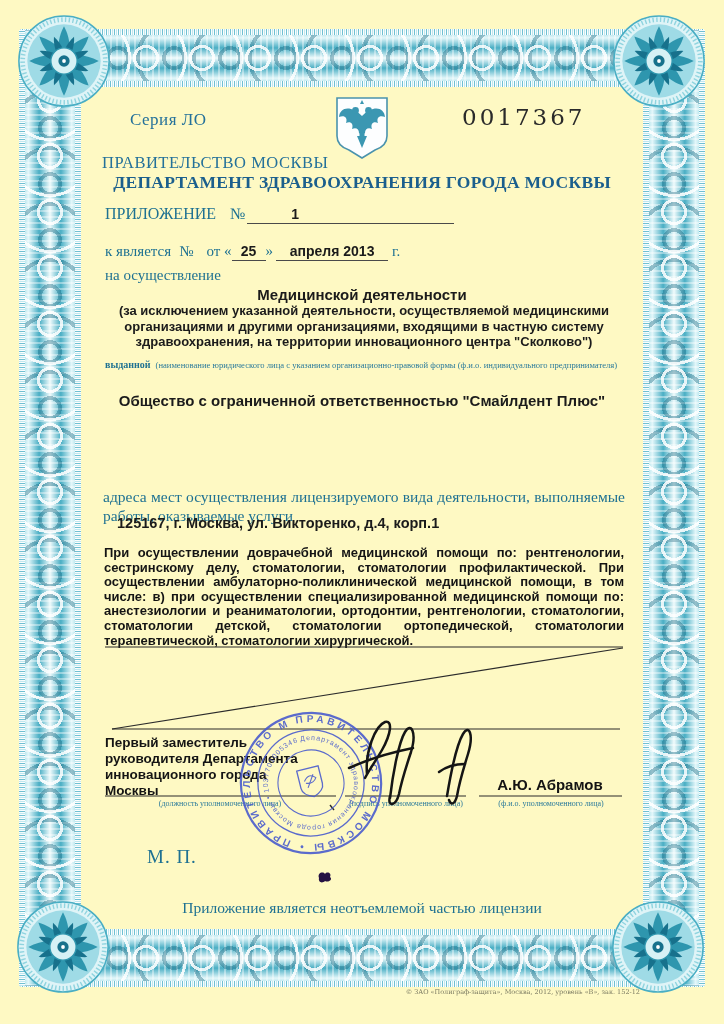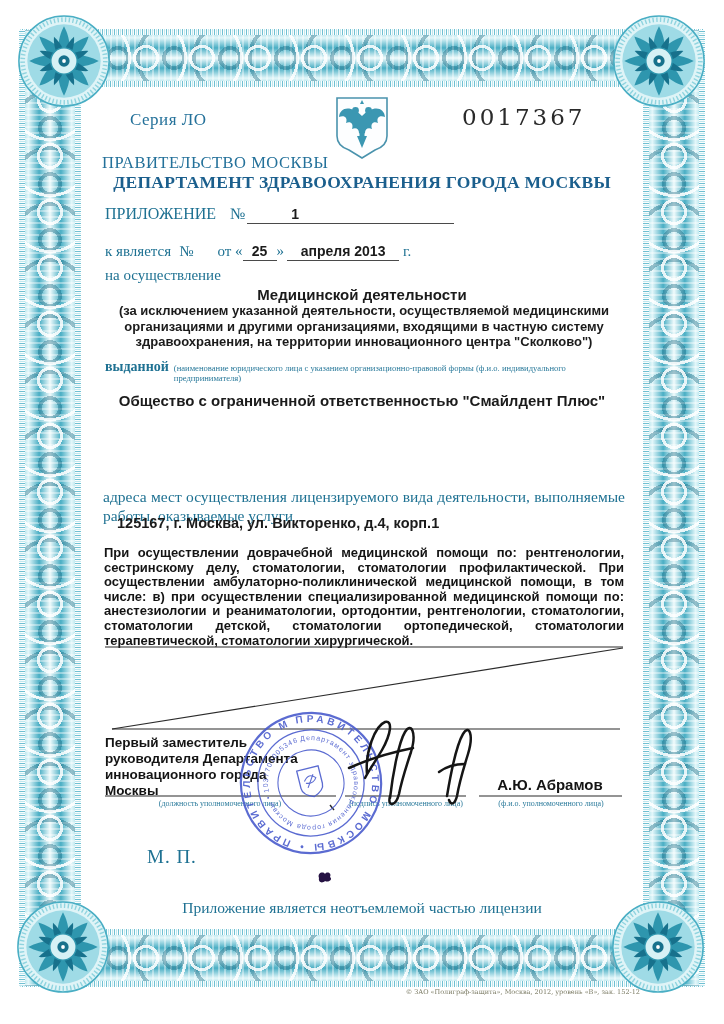--- a/index.html
+++ b/index.html
@@ -1,16 +1,16 @@
 <!DOCTYPE html>
 <html><head>
 <meta charset="utf-8">
 <style>
   html,body{margin:0;padding:0;background:#e9eef0;}
-  .page{position:relative;width:724px;height:1024px;margin:0 auto;background:#ffffff;overflow:hidden;
+  .page{position:relative;width:724px;height:1024px;margin:0 auto;background:#fef9c3;overflow:hidden;
         font-family:"Liberation Serif","DejaVu Serif",serif;}
   
   .band{position:absolute;box-shadow:inset 0 0 0 1px rgba(23,113,140,.35);}
   .band-h{
     background:
       repeating-radial-gradient(circle at 14px 50%, rgba(255,255,255,0) 0 10px, rgba(255,255,255,.85) 10px 13px, rgba(255,255,255,0) 13px 28px) 0 0/56px 100%,
       repeating-radial-gradient(circle at 42px 50%, rgba(20,100,125,0) 0 8px, rgba(20,100,125,.38) 8px 12px, rgba(20,100,125,0) 12px 26px) 0 0/56px 100%,
       repeating-linear-gradient(90deg, rgba(255,255,255,.4) 0 2px, rgba(255,255,255,0) 2px 6px),
       linear-gradient(180deg,#8ed3df 0%,#e3f7fa 14%,#49aec4 32%,#f0fbfc 50%,#49aec4 68%,#e3f7fa 86%,#8ed3df 100%);
   }
@@ -43,21 +43,21 @@
   .row{display:flex;align-items:baseline;}
   .row-attach{left:105px;top:205px;width:520px;}
   .row-license{left:105px;top:242px;width:522px;}
   .lbl{font-size:15px;color:#1e7192;white-space:nowrap;}
   .fill-line{border-bottom:1px solid #4a4a4a;display:inline-block;}
   .val{font-family:"Liberation Sans","DejaVu Sans",sans-serif;font-weight:bold;color:#1b1b1b;font-size:14px;}
   .on-activity{left:105px;top:267px;font-size:15px;}
   .act-title{left:102px;top:286px;width:520px;text-align:center;font-size:15px;font-weight:bold;color:#1b1b1b;}
   .act-note{left:102px;top:303px;width:524px;text-align:center;font-size:13px;line-height:15.5px;font-weight:bold;color:#1b1b1b;}
   .issued-row{left:105px;top:359px;width:520px;display:flex;align-items:baseline;gap:5px;}
-  .issued-lbl{font-size:14px;font-weight:bold;color:#1e7192;}
+  .issued-lbl{font-size:10px;font-weight:bold;color:#1e7192;}
   .issued-note{font-size:8.6px;color:#2a7a9b;}
   .org{left:102px;top:392px;width:520px;text-align:center;font-size:15px;font-weight:bold;color:#1b1b1b;}
   .addr-lbl{left:103px;top:487px;width:522px;font-size:15.5px;line-height:19px;color:#1e7192;text-align:justify;}
   .addr-val{left:117px;top:515px;width:520px;text-align:left;font-size:14.5px;font-weight:bold;color:#1b1b1b;}
   .works{left:104px;top:546px;width:520px;font-size:13px;line-height:14.6px;font-weight:bold;color:#141414;text-align:justify;}
   .pos-block{left:105px;top:735px;width:230px;font-size:13.5px;line-height:16px;font-weight:bold;color:#141414;white-space:pre-line;}
   .caption{position:absolute;top:799px;font-size:8px;color:#2a7a9b;text-align:center;}
   .cap1{left:105px;width:230px;} .cap2{left:345px;width:122px;} .cap3{left:479px;width:144px;}
   .signer-name{left:478px;top:776px;width:144px;text-align:center;font-size:15px;font-weight:bold;color:#141414;}
   .mp{left:147px;top:846px;font-size:19px;color:#1e7192;letter-spacing:1px;}
@@ -141,21 +141,21 @@
     <span class="lbl" style="font-size:16px">ПРИЛОЖЕНИЕ</span>
     <span class="lbl" style="font-size:16px;margin-left:14px">№</span>
     <span class="fill-line" style="width:163px;margin-left:2px;text-align:left;padding-left:44px">
       <span class="val">1</span>
     </span>
   </div>
 
   <div class="abs row row-license">
     <span class="lbl">к является</span>
     <span class="lbl" style="margin-left:8px">№</span>
-    <span class="lbl" style="margin-left:24px">от «</span>
+    <span class="lbl" style="margin-left:13px">от «</span>
     <span class="fill-line" style="width:34px;text-align:center">
       <span class="val">25</span>
     </span>
     <span class="lbl">»</span>
     <span class="fill-line" style="width:112px;text-align:center;margin-left:3px">
       <span class="val">апреля 2013</span>
     </span>
     <span class="lbl" style="margin-left:4px">г.</span>
   </div>
 

